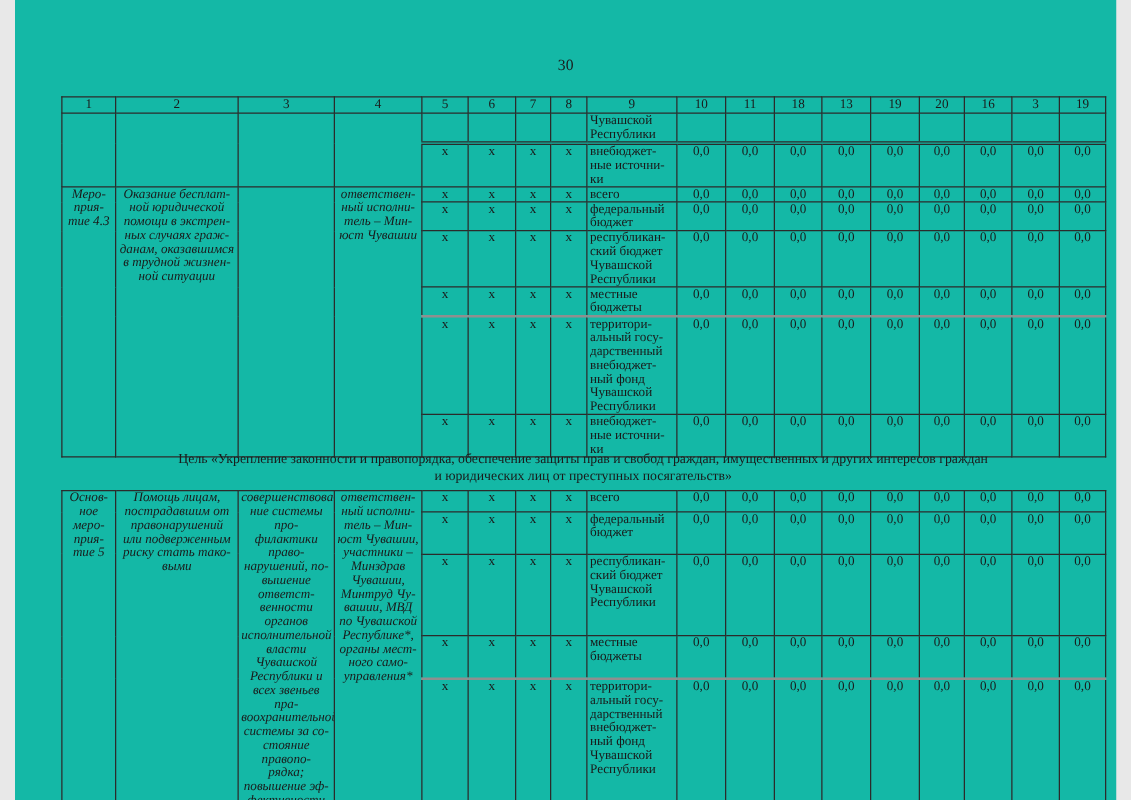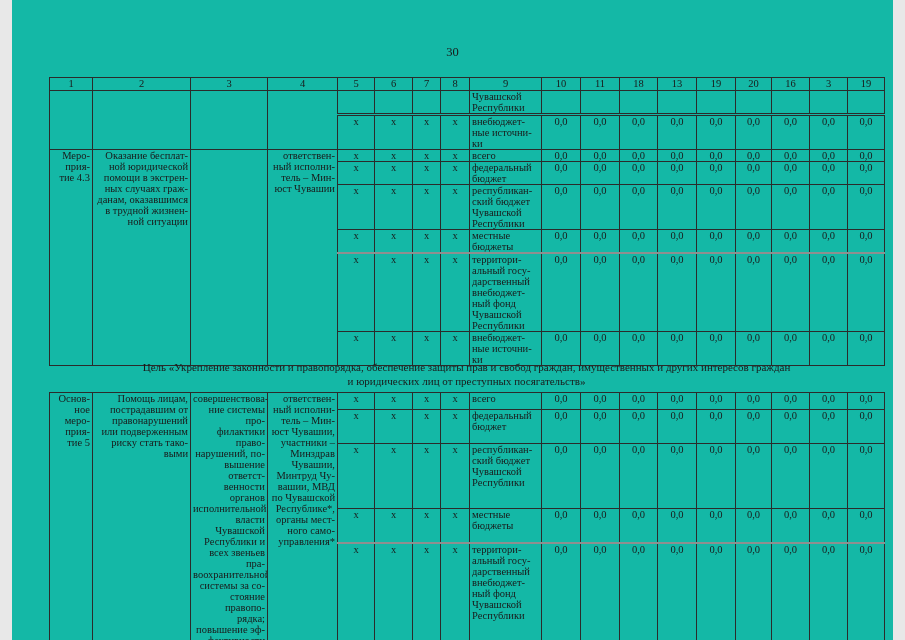--- a/index.html
+++ b/index.html
@@ -23,21 +23,21 @@
   table.t1 { top:77px; }
   table.t2 { top:392px; }
   td {
     border:1px solid #2b2b2b; vertical-align:top; padding:0 2px;
     white-space:pre-line; overflow:hidden;
   }
   td.hc { text-align:center; height:12px; white-space:nowrap; }
   td.xc { text-align:center; }
   td.vc { text-align:center; }
   td.src { text-align:left;margin-top:16px; }
-  td.left-cell { text-align:right; }
+  td.left-cell { text-align:center;font-style:italic; }
   tr.double-top td { border-top:3px double #2b2b2b; }
   tr.thick-top td { border-top:2px solid #8f8f8f; }
 </style>
 </head>
 <body>
 
 <div class="page">
   <div class="page-number">30</div>
 
   <table class="budget-table t1">

